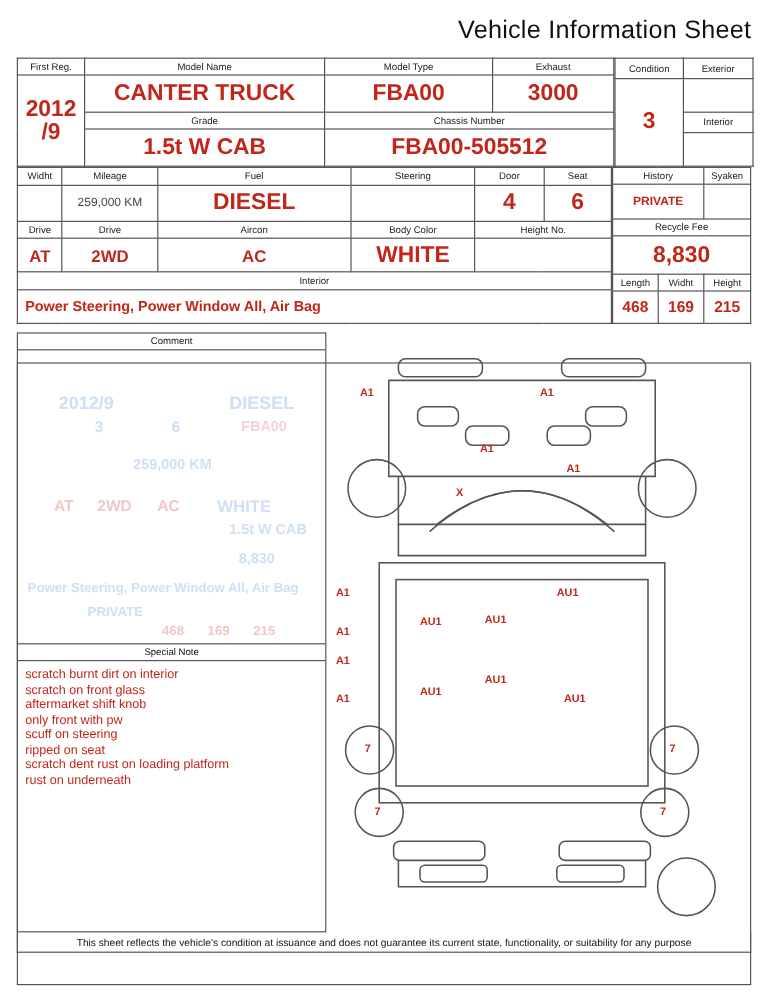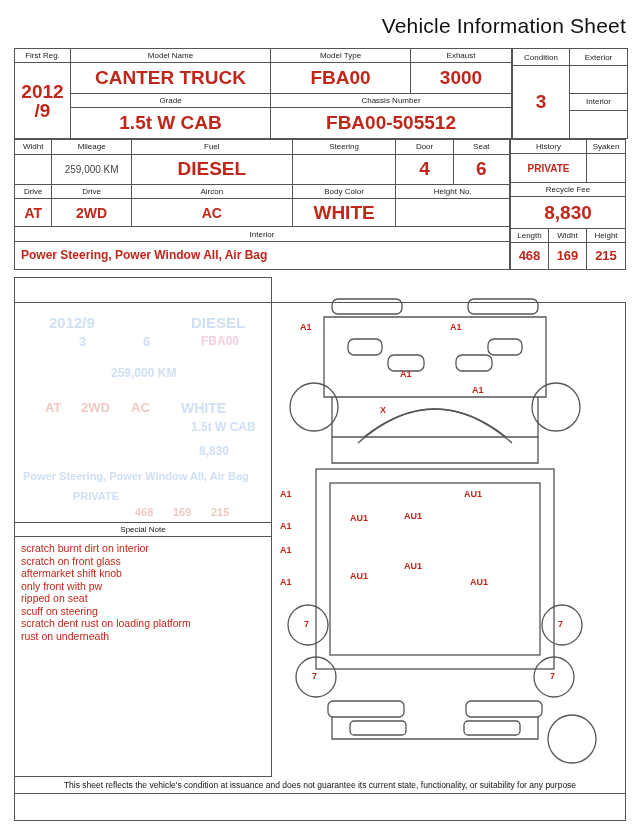--- a/index.html
+++ b/index.html
@@ -324,20 +324,21 @@
         <td class="val val-sm" style="font-size:13px">215</td>
       </tr>
     </tbody>
       </table>
   </div>
 
   <div class="outer-frame"></div>
 
   <div class="lower">
     <div class="comment-box">
+      <div class="comment-head">Comment</div>
       <div class="comment-body">
         <div class="ghost" style="left:34px; top:36px; font-size:15px;">2012/9</div>
         <div class="ghost" style="left:176px; top:36px; font-size:15px;">DIESEL</div>
         <div class="ghost" style="left:64px; top:56px; font-size:13px;">3</div>
         <div class="ghost" style="left:128px; top:56px; font-size:13px;">6</div>
         <div class="ghost pink" style="left:186px; top:56px; font-size:12px;">FBA00</div>
         <div class="ghost" style="left:96px; top:88px; font-size:12px;">259,000 KM</div>
         <div class="ghost red" style="left:30px; top:122px; font-size:13px;">AT</div>
         <div class="ghost red" style="left:66px; top:122px; font-size:13px;">2WD</div>
         <div class="ghost red" style="left:116px; top:122px; font-size:13px;">AC</div>
@@ -350,22 +351,22 @@
         <div class="ghost red" style="left:158px; top:228px; font-size:11px;">169</div>
         <div class="ghost red" style="left:196px; top:228px; font-size:11px;">215</div>
       </div>
 
       <div class="specialnote-head">Special Note</div>
       <div class="note-list">
         <div>scratch burnt dirt on interior</div>
         <div>scratch on front glass</div>
         <div>aftermarket shift knob</div>
         <div>only front with pw</div>
+        <div>scuff on steering</div>
         <div>ripped on seat</div>
-        <div>scuff on steering</div>
         <div>scratch dent rust on loading platform</div>
         <div>rust on underneath</div>
       </div>
     </div>
 
     <div class="diagram">
       <svg class="svgwrap" width="354" height="500" viewBox="0 0 354 500">
         <g fill="none" stroke="#555" stroke-width="1.3">
 
           <rect x="60" y="22" width="70" height="15" rx="6"></rect>

